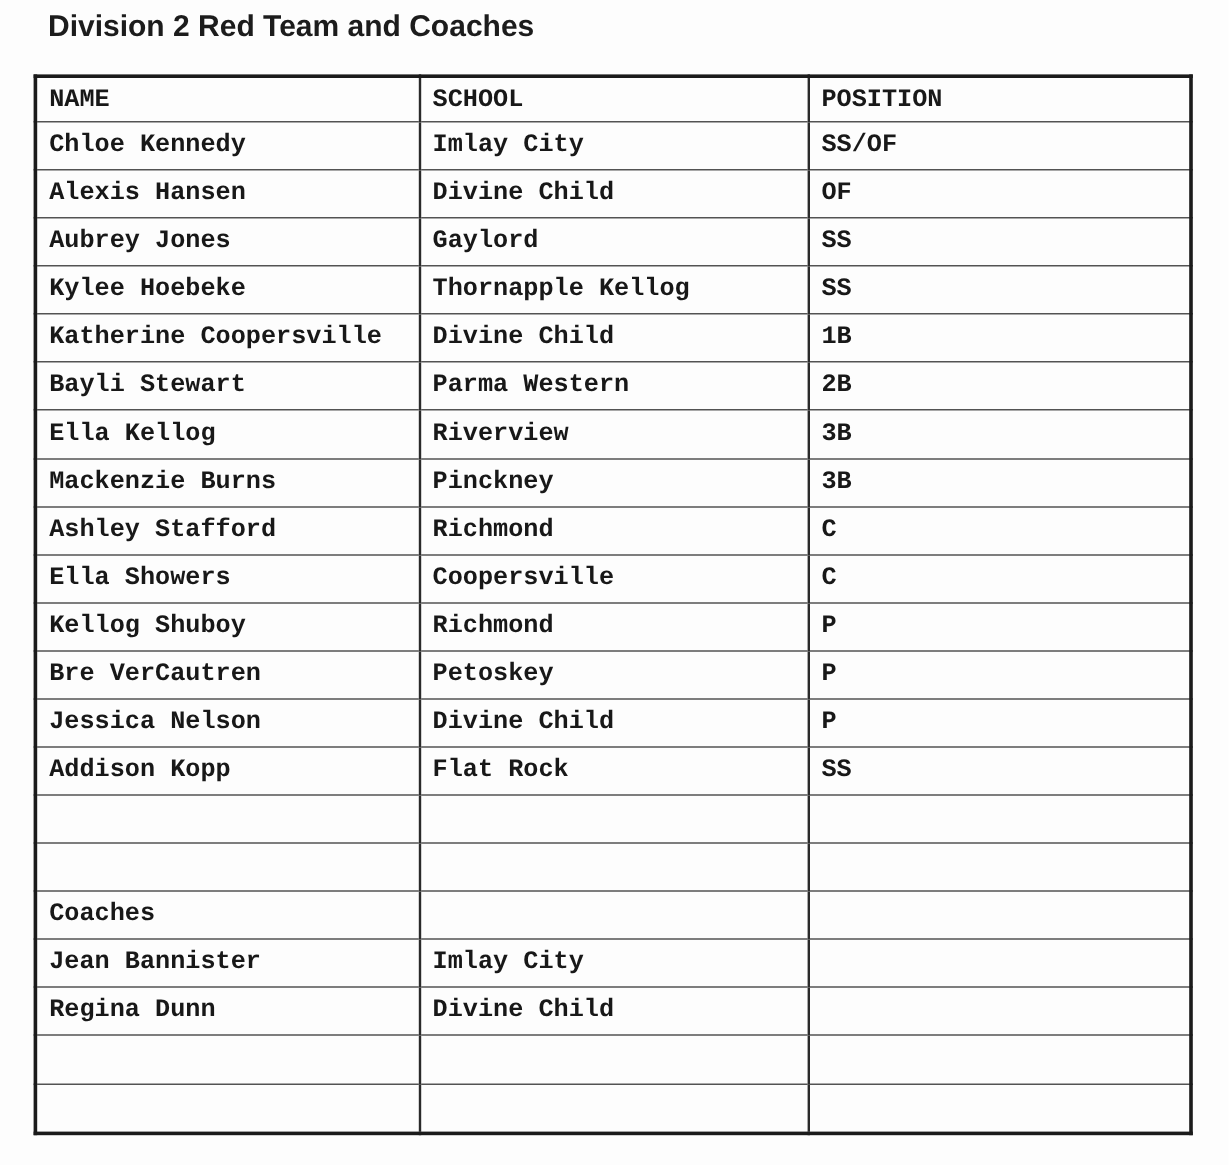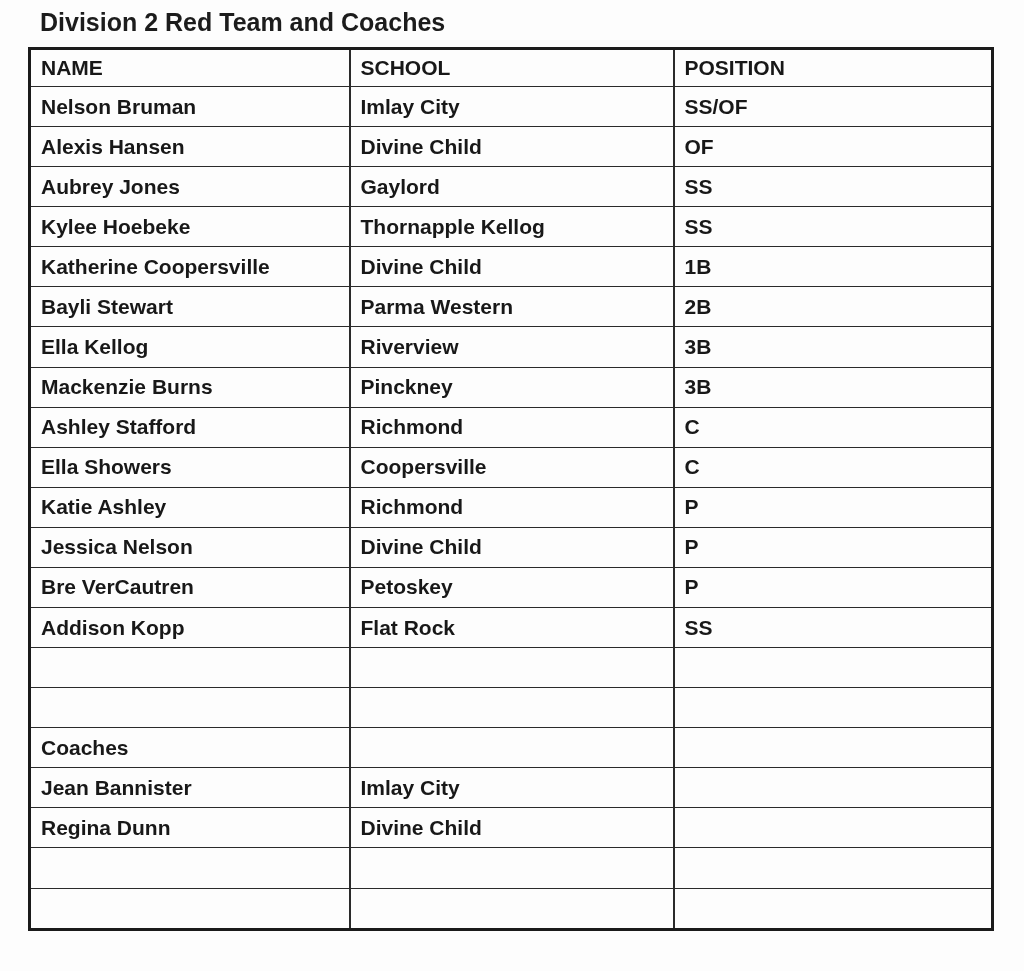--- a/index.html
+++ b/index.html
@@ -22,26 +22,27 @@
     top: 8px;
     font-size: 25px;
     font-weight: bold;
     color: #1c1c1c;
     white-space: nowrap;
     margin-left: 10px;
   }
   table.roster {
     position: absolute;
     left: 28px;
-    top: 47px;
+    top: 62px;
     width: 963px;
     height: 884px;
     border-collapse: collapse;
     table-layout: fixed;
     border: 3px solid #1b1b1b;
+    font-family: Liberation Mono, monospace;
   }
   table.roster th,
   table.roster td {
     border: 2px solid #2a2a2a;
     border-top-width: 1.5px;
     border-bottom-width: 1.5px;
     font-weight: bold;
     font-size: 21px;
     color: #181818;
     text-align: left;
@@ -71,21 +72,21 @@
     </colgroup>
     <thead>
       <tr>
           <th>NAME</th>
           <th>SCHOOL</th>
           <th>POSITION</th>
         </tr>
     </thead>
     <tbody>
         <tr>
-          <td>Nelson Bruman</td>
+          <td>Chloe Kennedy</td>
           <td>Imlay City</td>
           <td>SS/OF</td>
         </tr>
         <tr>
           <td>Alexis Hansen</td>
           <td>Divine Child</td>
           <td>OF</td>
         </tr>
         <tr>
           <td>Aubrey Jones</td>
@@ -121,32 +122,32 @@
           <td>Ashley Stafford</td>
           <td>Richmond</td>
           <td>C</td>
         </tr>
         <tr>
           <td>Ella Showers</td>
           <td>Coopersville</td>
           <td>C</td>
         </tr>
         <tr>
-          <td>Katie Ashley</td>
+          <td>Kellog Shuboy</td>
           <td>Richmond</td>
+          <td>P</td>
+        </tr>
+        <tr>
+          <td>Bre VerCautren</td>
+          <td>Petoskey</td>
           <td>P</td>
         </tr>
         <tr>
           <td>Jessica Nelson</td>
           <td>Divine Child</td>
-          <td>P</td>
-        </tr>
-        <tr>
-          <td>Bre VerCautren</td>
-          <td>Petoskey</td>
           <td>P</td>
         </tr>
         <tr>
           <td>Addison Kopp</td>
           <td>Flat Rock</td>
           <td>SS</td>
         </tr>
         <tr>
           <td></td>
           <td></td>

